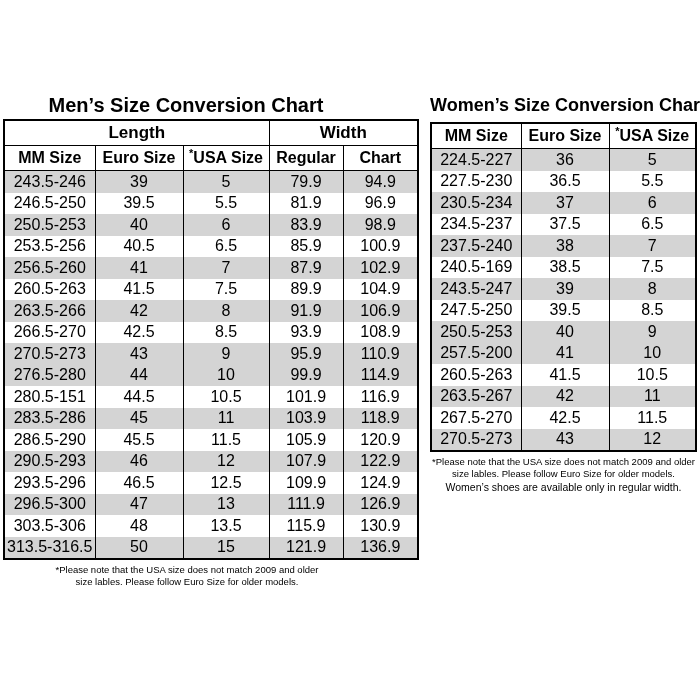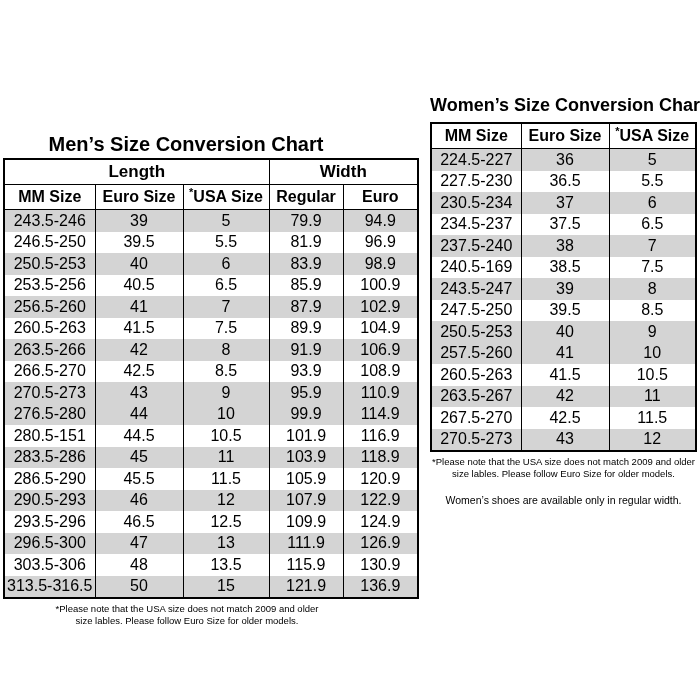--- a/index.html
+++ b/index.html
@@ -3,21 +3,21 @@
 <meta charset="utf-8">
 <style>
   html, body { margin:0; padding:0; }
   body {
     width:700px; height:700px; position:relative;
     background:#ffffff; color:#000000;
     font-family:"Liberation Sans", sans-serif;
     -webkit-font-smoothing:antialiased;
   }
   .chart-section { position:absolute; }
-  .mens   { left:3px;   top:94px; width:366px;margin-top:39px; }
+  .mens   { left:3px;   top:94px; width:366px; }
   .womens { left:430px; top:94px; width:265px; }
 
   .chart-title {
     margin:0; text-align:center; font-weight:bold;
     font-size:20px; line-height:22px; white-space:nowrap;
   }
   .womens .chart-title { font-size:18px; }
 
   table {
     border-collapse:collapse; table-layout:fixed;
@@ -37,21 +37,21 @@
     border-left:1px solid #000; border-right:1px solid #000;
   }
   tr.shaded td { background:#d4d4d4; }
 
   sup.asterisk { font-size:11px; vertical-align:super; line-height:0; }
 
   .footnote {
     margin:4px 0 0 2px; font-size:9.5px; line-height:11.5px;
     text-align:center; color:#000;
   }
-  .footnote .wide-note { display:block; font-size:10.5px; margin-top:16px; }
+  .footnote .wide-note { display:block; font-size:10.5px; margin-top:3px; }
 </style>
 </head>
 <body>
 
 <section class="chart-section mens">
   <h1 class="chart-title">Men’s Size Conversion Chart</h1>
   <table>
     <colgroup>
       <col style="width:91px">
         <col style="width:88px">
@@ -62,21 +62,21 @@
     <thead>
       <tr class="group-row">
         <th colspan="3">Length</th>
         <th colspan="2">Width</th>
       </tr>
       <tr class="col-row">
         <th>MM Size</th>
         <th>Euro Size</th>
         <th><sup class="asterisk">*</sup><span>USA Size</span></th>
         <th>Regular</th>
-        <th>Euro</th>
+        <th>Chart</th>
       </tr>
     </thead>
     <tbody>
         <tr class="shaded">
           <td>243.5-246</td>
           <td>39</td>
           <td>5</td>
           <td>79.9</td>
           <td>94.9</td>
         </tr>
@@ -262,21 +262,21 @@
           <td>247.5-250</td>
           <td>39.5</td>
           <td>8.5</td>
         </tr>
         <tr class="shaded">
           <td>250.5-253</td>
           <td>40</td>
           <td>9</td>
         </tr>
         <tr class="shaded">
-          <td>257.5-260</td>
+          <td>257.5-200</td>
           <td>41</td>
           <td>10</td>
         </tr>
         <tr>
           <td>260.5-263</td>
           <td>41.5</td>
           <td>10.5</td>
         </tr>
         <tr class="shaded">
           <td>263.5-267</td>

